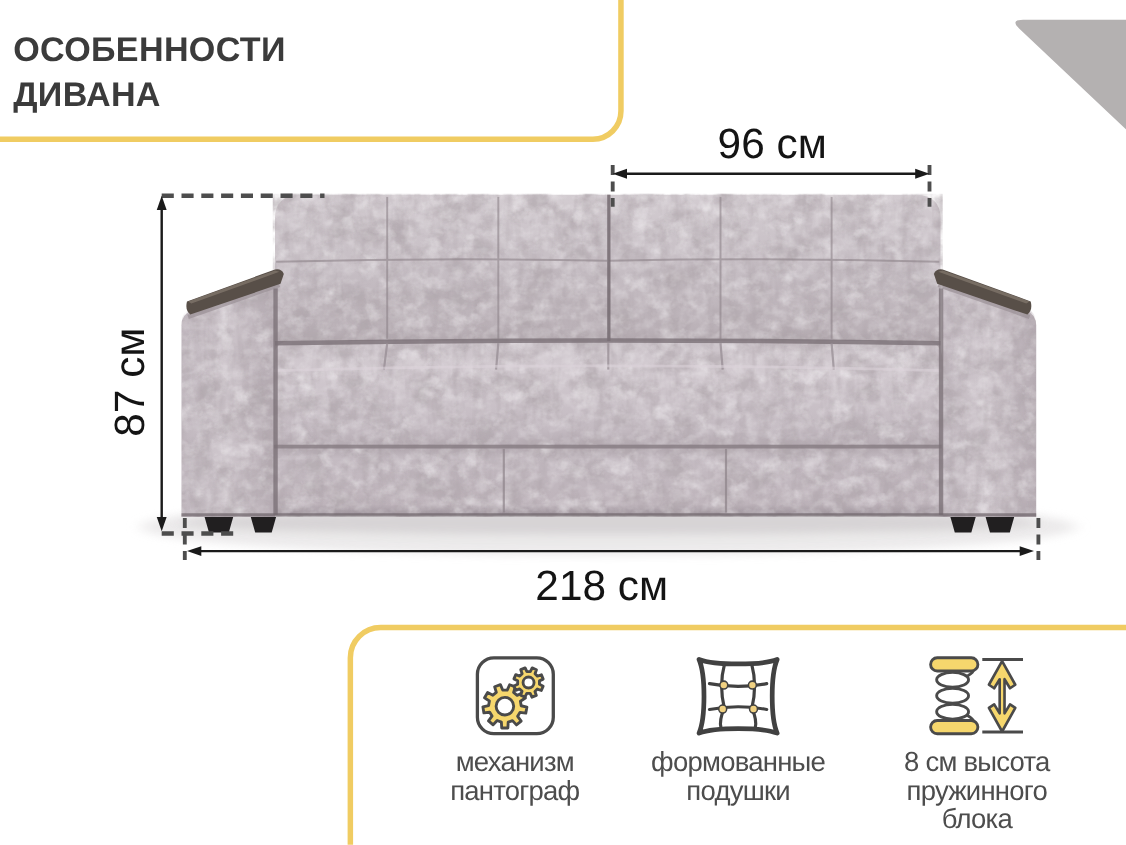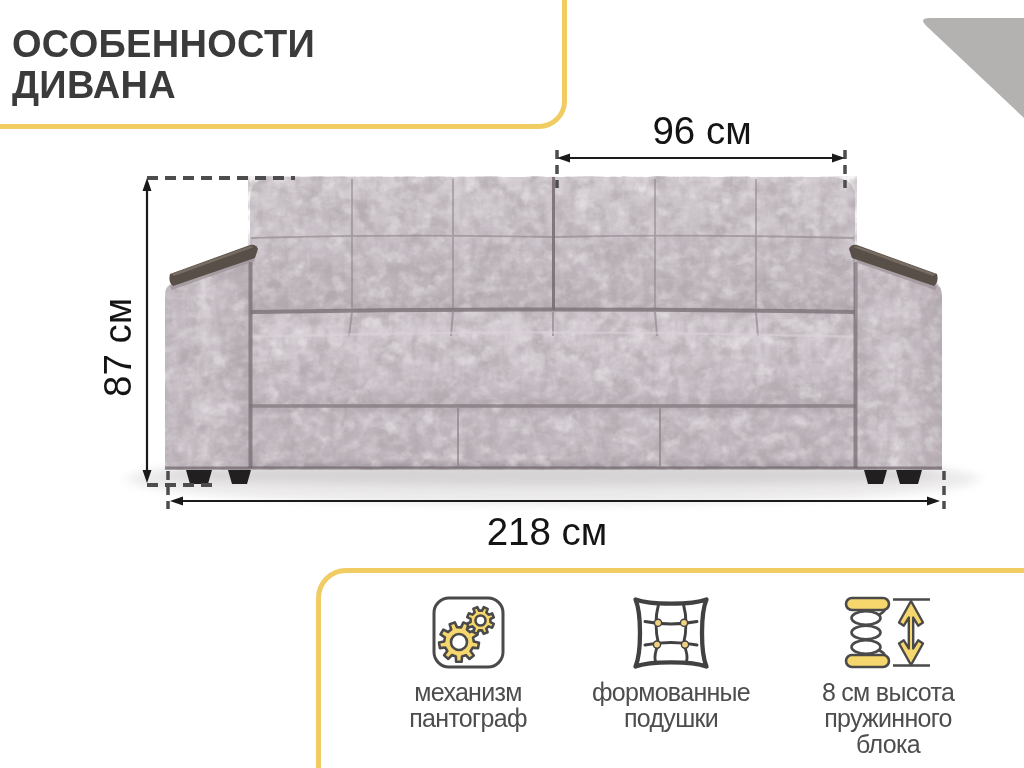--- a/index.html
+++ b/index.html
@@ -3,21 +3,21 @@
 <style>
   html,body { margin:0; padding:0; }
   body { width:1024px; height:768px; position:relative; overflow:hidden; background:#ffffff;
          font-family:"Liberation Sans", sans-serif; }
   .abs { position:absolute; }
 </style></head>
 <body>
 
 <div class="abs" style="left:-60px; top:-60px; width:617px; height:179px; border:5px solid #f0cc62; border-radius:28px; background:#fff;"></div>
 
-<div class="abs" style="left:12px; top:24px; font-size:38px; font-weight:bold; color:#3b3b3b; line-height:41px; letter-spacing:0.3px;">ОСОБЕННОСТИ<br>ДИВАНА</div>
+<div class="abs" style="left:12px; top:24px; font-size:31px; font-weight:bold; color:#3b3b3b; line-height:41px; letter-spacing:0.3px;">ОСОБЕННОСТИ<br>ДИВАНА</div>
 
 <svg class="abs" style="left:900px; top:0px;" width="124" height="130" viewBox="0 0 124 130">
   <path d="M 124 18 L 124 118 L 26.7 26.2 Q 18 18 30 18 Z" fill="#b4b1b1"></path>
 </svg>
 
 <svg class="abs" style="left:0; top:0;" width="1024" height="768" viewBox="0 0 1024 768">
   <defs>
     <filter id="mottle" x="-5%" y="-5%" width="110%" height="110%">
       <feTurbulence type="fractalNoise" baseFrequency="0.040 0.050" numOctaves="5" seed="17" result="n"></feTurbulence>
       <feColorMatrix in="n" type="matrix" values="0 0 0 0 0.44  0 0 0 0 0.39  0 0 0 0 0.42  3.4 0 0 0 -1.45"></feColorMatrix>

